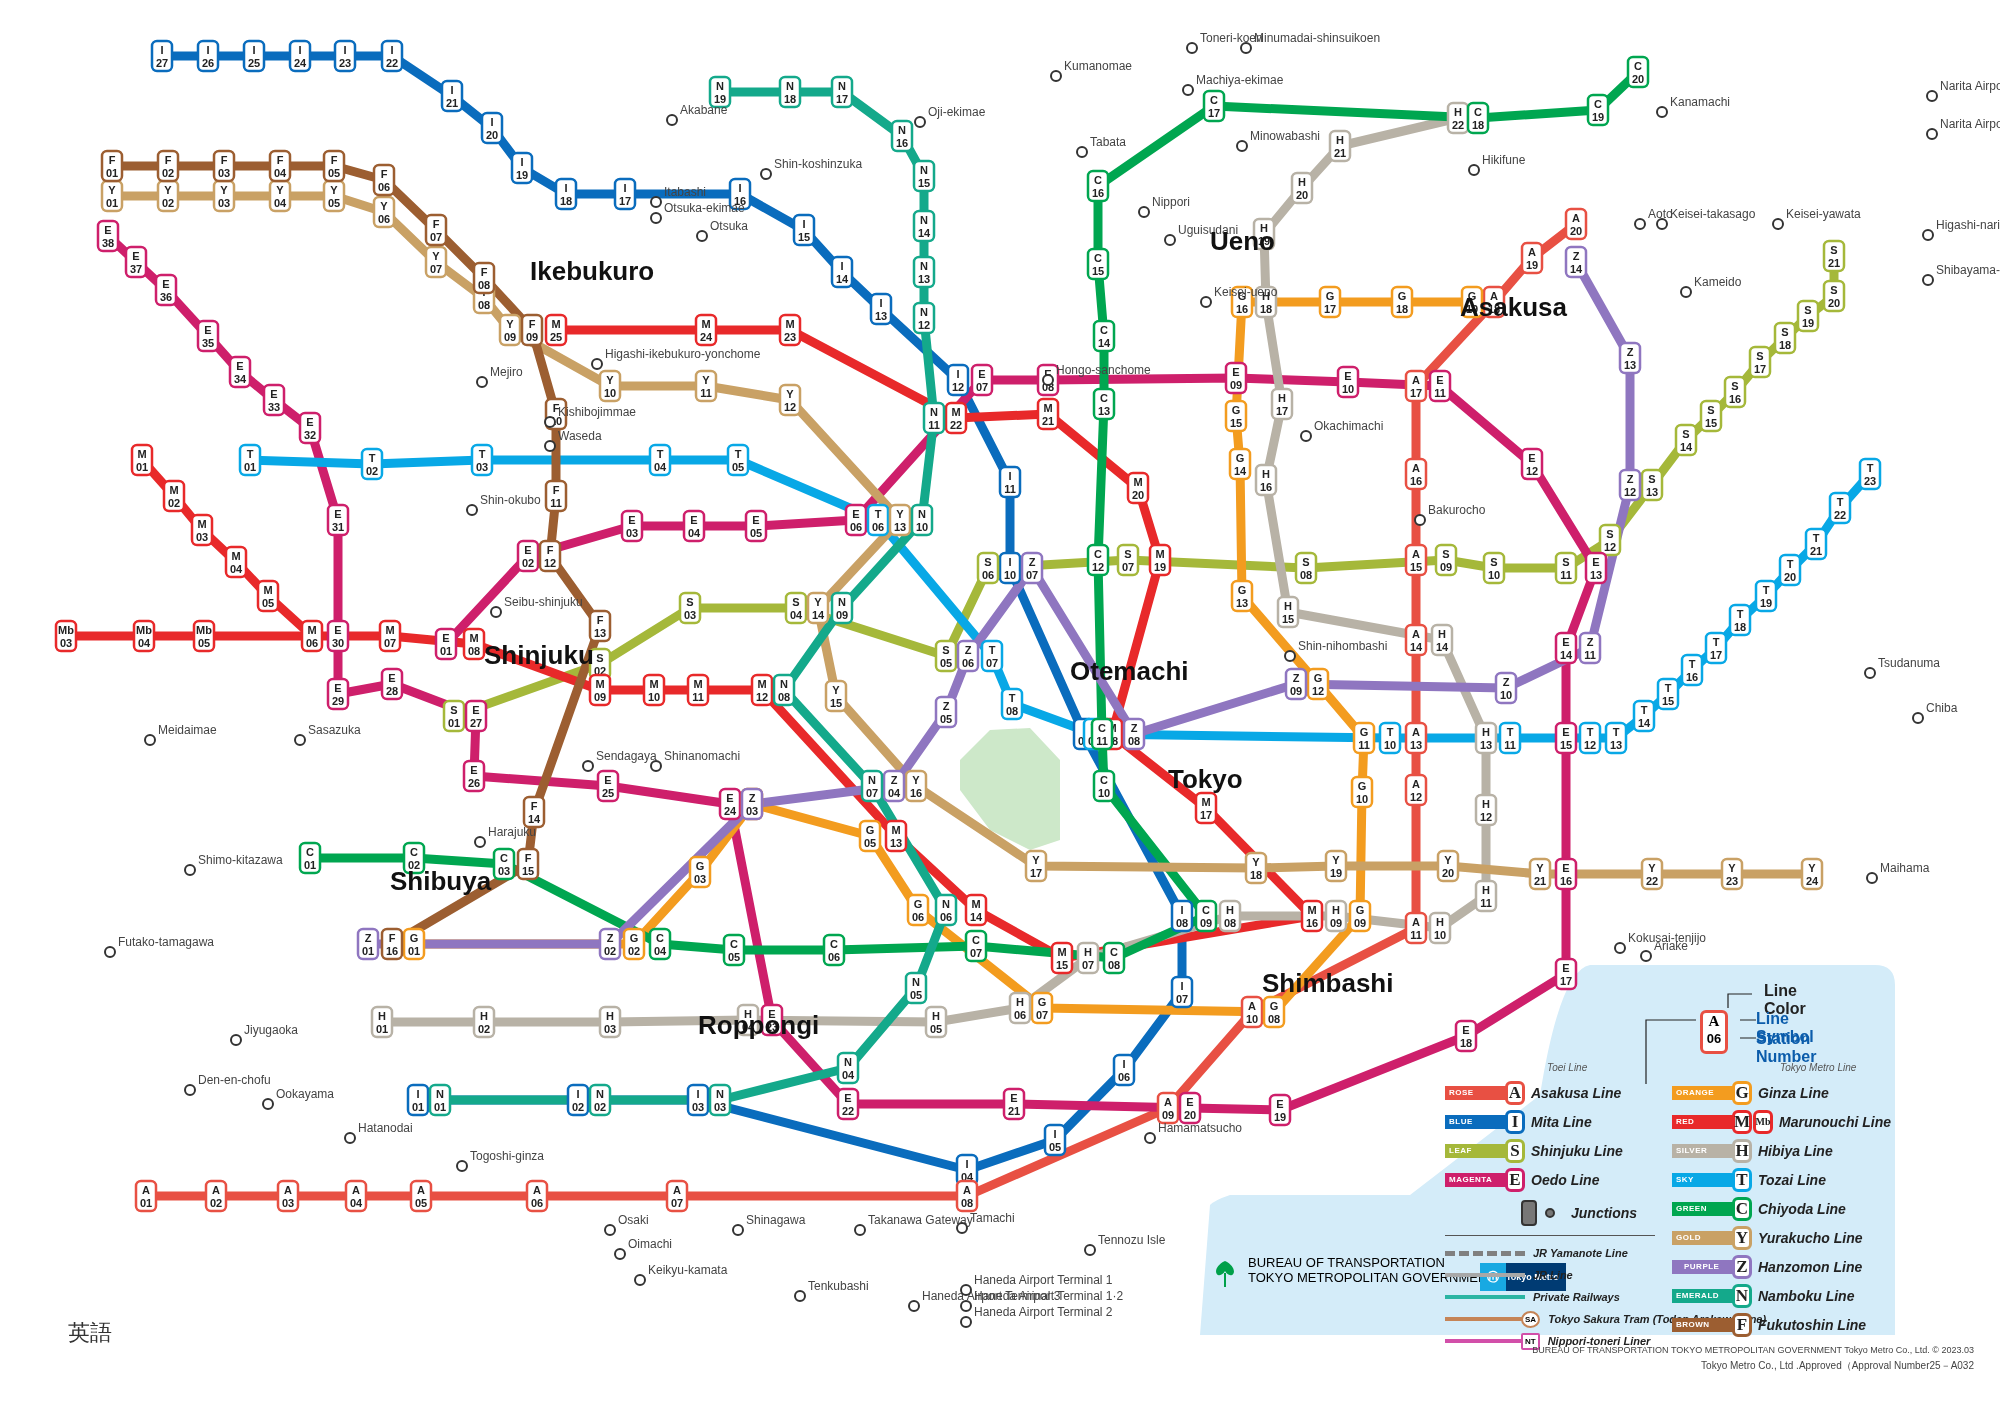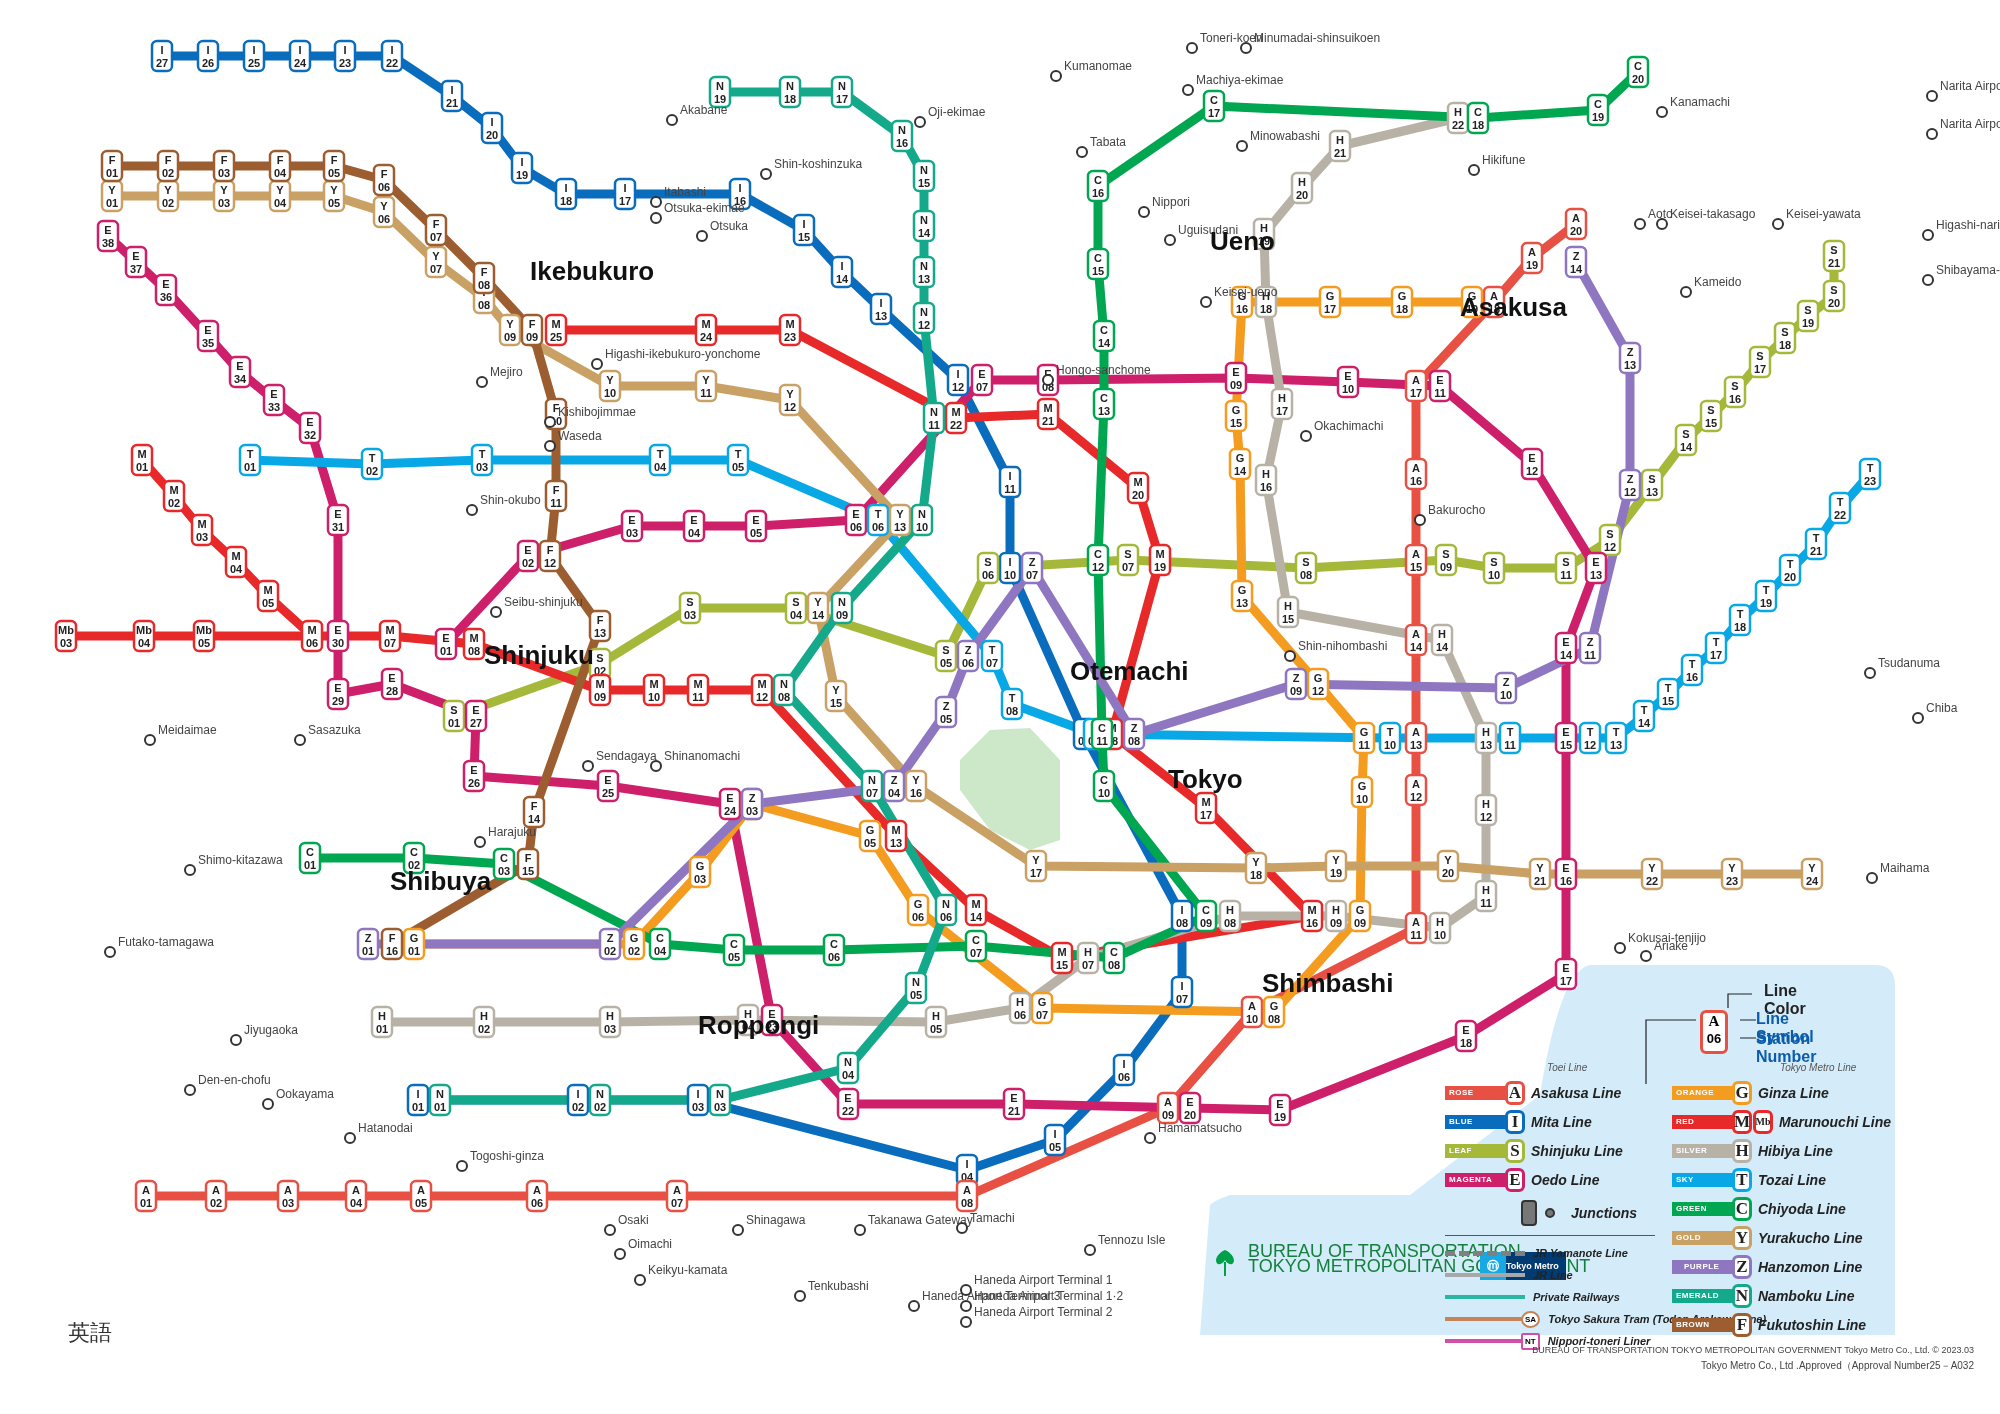--- a/index.html
+++ b/index.html
@@ -3,21 +3,21 @@
 <meta charset="utf-8">
 <style>
   html,body{margin:0;padding:0;background:#fff;}
   body{width:2000px;height:1414px;overflow:hidden;position:relative;font-family:"Liberation Sans",sans-serif;}
   #map{position:absolute;left:0;top:0;width:2000px;height:1414px;}
   .st-big{font-family:"Liberation Sans",sans-serif;font-weight:bold;font-size:26px;fill:#111;}
   .minor-label{font-family:"Liberation Sans",sans-serif;font-size:12px;fill:#444;}
   .badge-text{font-family:"Liberation Sans",sans-serif;font-weight:bold;font-size:11px;fill:#222;text-anchor:middle;}
   .title-block{position:absolute;left:1212px;top:1240px;}
   .map-title{font-family:"Liberation Sans",sans-serif;font-weight:bold;font-size:36px;color:#0b4ea2;letter-spacing:-0.5px;}
-  .bureau{font-family:"Liberation Sans",sans-serif;font-size:18px;color:#15803d;line-height:15px;margin-left:36px;margin-top:4px;}
+  .bureau{font-family:"Liberation Sans",sans-serif;font-size:13px;color:#000000;line-height:15px;margin-left:36px;margin-top:15px;}
   .bureau-logo{position:absolute;left:0;top:50px;width:26px;height:30px;}
   .metro-logo{position:absolute;left:268px;top:54px;width:86px;height:28px;background:#003b73;color:#fff;font-size:9px;font-weight:bold;display:flex;align-items:center;}
   .metro-logo .m{width:26px;height:28px;background:#18a9e2;display:flex;align-items:center;justify-content:center;font-size:12px;}
   .metro-logo .t{}
   .leg-col{position:absolute;}
   .leg-row{display:flex;align-items:center;height:29px;}
   .leg-tag{width:62px;height:14px;font-size:8px;font-weight:bold;color:#fff;display:flex;align-items:center;padding-left:4px;box-sizing:border-box;letter-spacing:0.5px;}
   .leg-sym{width:20px;height:24px;border:3px solid;border-radius:6px;background:#fff;display:flex;align-items:center;justify-content:center;font-family:"Liberation Serif",serif;font-weight:bold;font-size:17px;color:#222;box-sizing:border-box;margin-left:-2px;}
   .leg-name{font-family:"Liberation Sans",sans-serif;font-style:italic;font-weight:bold;font-size:14px;color:#222;margin-left:6px;}
   .leg-head{font-family:"Liberation Sans",sans-serif;font-style:italic;font-size:10px;color:#555;height:16px;}

